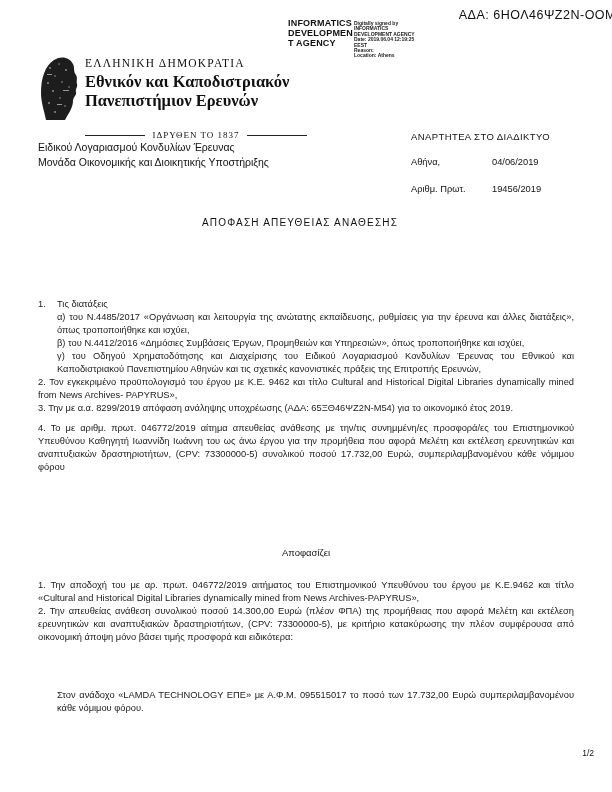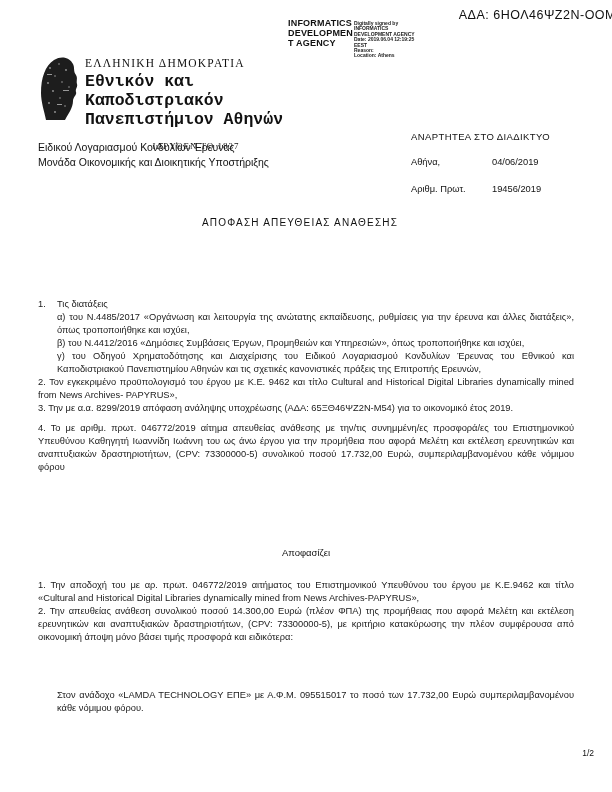--- a/index.html
+++ b/index.html
@@ -28,22 +28,22 @@
     left: 354px; top: 21px; width: 90px;
     font-size: 5px; line-height: 5.4px; color: #222; font-weight: 600;
   }
 
   
   .emblem { left: 35px; top: 56px; width: 46px; height: 66px; }
 
   
   .header-text { left: 85px; top: 57px; width: 250px; font-family: "Liberation Serif", serif; }
   .republic { font-size: 11.5px; letter-spacing: 1.2px; color:#111; }
-  .uni-name { font-size: 16.5px; font-weight: bold; line-height: 19px; margin-top: 3px; color:#111;font-family:Liberation Mono, monospace; }
-  .founded-row { display:flex; align-items:center; gap:7px; width: 222px; margin-top: 4px; flex-direction: column; }
+  .uni-name { font-size: 16.5px; font-weight: bold; line-height: 19px; margin-top: 3px; color:#111; }
+  .founded-row { display:flex; align-items:center; gap:7px; width: 222px; margin-top: 20px; }
   .founded-row .rule { flex:1; border-top: 1.2px solid #222; }
   .founded-label { font-size: 9px; letter-spacing: 1px; color:#111; white-space: nowrap; }
 
   .unit-block { left: 38px; top: 140px; font-size: 10.5px; line-height: 14.5px; color:#111; }
 
   
   .posted { left: 411px; top: 131px; font-size: 9.5px; letter-spacing: 0.4px; color:#111; }
   .meta-row { left: 411px; width: 185px; display: flex; font-size: 9.3px; color:#111; }
   .meta-row .lbl { width: 81px; }
   .meta-date { top: 157px; }
@@ -107,21 +107,21 @@
         <rect x="28" y="34" width="6" height="1"></rect>
           <rect x="12" y="18" width="5" height="1"></rect>
         <rect x="22" y="48" width="5" height="1"></rect>
       </g>
     </svg>
   </div>
 
   <div class="abs header-text">
     <div class="republic">ΕΛΛΗΝΙΚΗ ΔΗΜΟΚΡΑΤΙΑ</div>
     <div class="uni-name">Εθνικόν και Καποδιστριακόν</div>
-    <div class="uni-name" style="margin-top:0;">Πανεπιστήμιον Αθηνών</div>
+    <div class="uni-name" style="margin-top:0;">Πανεπιστήμιον Ερευνών</div>
     <div class="founded-row">
       <span class="rule"></span>
       <span class="founded-label">ΙΔΡΥΘΕΝ ΤΟ 1837</span>
       <span class="rule"></span>
     </div>
   </div>
 
   <div class="abs unit-block">
     <div>Ειδικού Λογαριασμού Κονδυλίων Έρευνας</div>
     <div>Μονάδα Οικονομικής και Διοικητικής Υποστήριξης</div>

